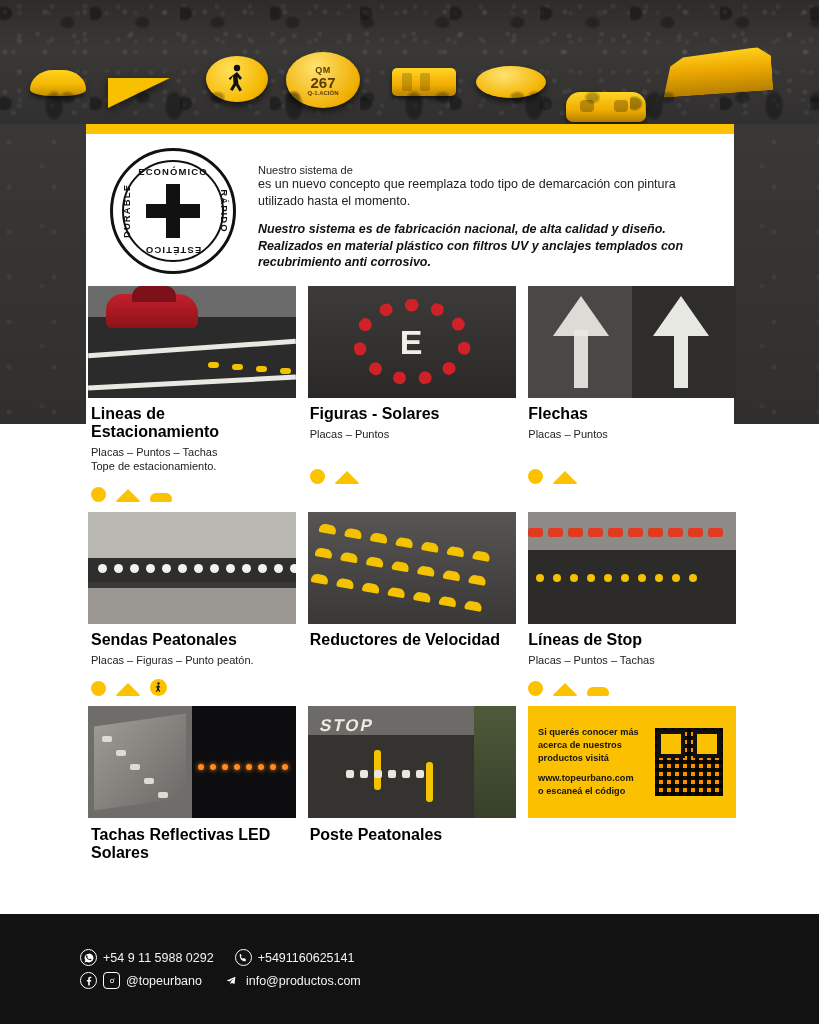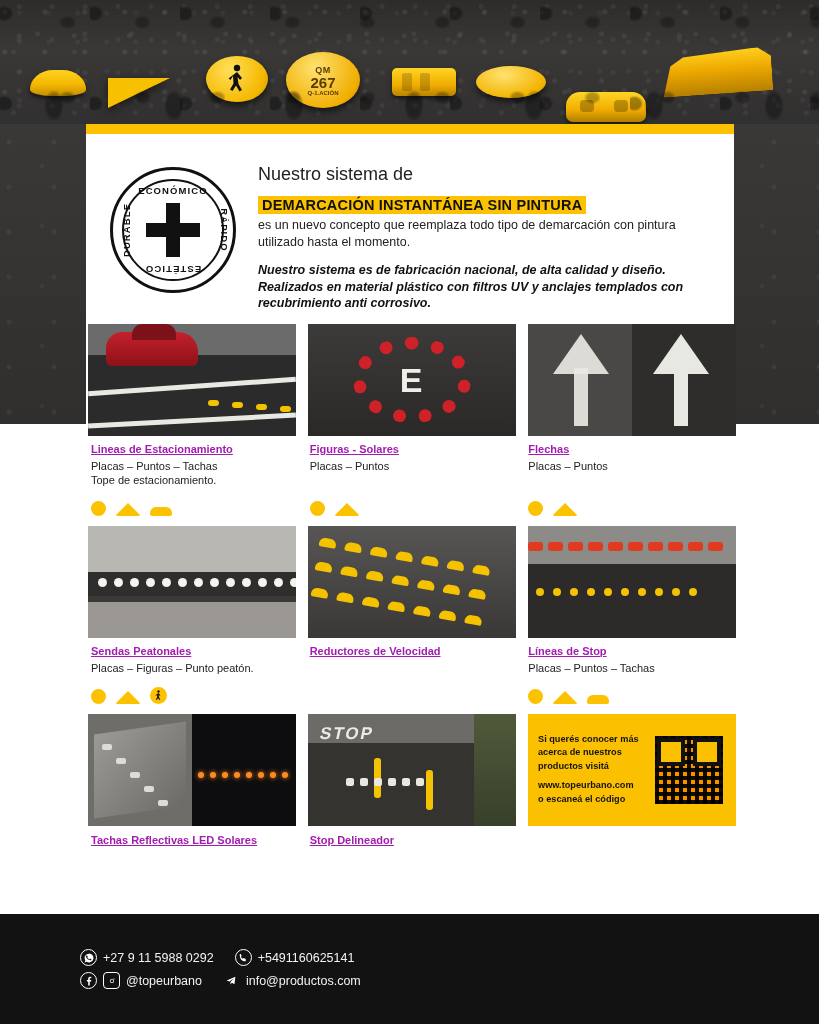--- a/index.html
+++ b/index.html
@@ -129,35 +129,35 @@
   .stamp-word {
     position: absolute; font-size: 9.5px; font-weight: 700; letter-spacing: 1.1px; color:#111;
     white-space: nowrap;
   }
   .sw-top { top: 15px; left: 50%; transform: translateX(-50%); }
   .sw-bottom { bottom: 15px; left: 50%; transform: translateX(-50%) rotate(180deg); }
   .sw-left { left: -14px; top: 50%; transform: translateY(-50%) rotate(-90deg); }
   .sw-right { right: -14px; top: 50%; transform: translateY(-50%) rotate(90deg); }
 
   .intro-text { flex: 1; padding-left: 10px; padding-top: 16px; }
-  .intro-line1 { font-size: 18px; color: #222; margin-bottom: 11px; }
+  .intro-line1 { font-size: 11px; color: #222; margin-bottom: 0; }
   .hl {
     display: inline-block; background: #fcc200; color: #111;
     font-size: 14.5px; font-weight: 800; letter-spacing: .2px;
     padding: 1px 4px; margin-bottom: 3px;
   }
   .intro-p { font-size: 12.5px; color:#222; line-height: 1.32; }
   .intro-p2 {
     font-size: 12.5px; color:#111; line-height: 1.32; font-style: italic; font-weight: 700;
     margin-top: 12px;
   }
   .row { display: flex; gap: 12px; padding: 0 2px; }
   .cell { width: 208px; }
   .photo { width: 208px; height: 112px; position: relative; overflow: hidden; background:#444; }
-  .cap { font-size: 11px; font-weight: 700; color:#a21caf; margin: 7px 0 5px 3px; text-decoration: underline; }
+  .cap { font-size: 16px; font-weight: 700; color:#000000; margin: 7px 0 5px 3px; }
   .sub { font-size: 11px; color:#222; margin: 0 0 2px 3px; }
   .icons { display:flex; align-items: flex-end; gap: 9px; height: 22px; margin: 8px 0 10px 3px; }
   .ic-dot { width: 15px; height: 15px; border-radius: 50%; background: #fcc200; }
   .ic-tri {
     width: 0; height: 0; border-left: 13px solid transparent; border-right: 13px solid transparent;
     border-bottom: 13px solid #fcc200; border-radius: 3px;
   }
   .ic-cap {
     width: 22px; height: 9px; background: #fcc200; border-radius: 6px 6px 2px 2px;
   }
@@ -359,21 +359,20 @@
           <div class="cross-v"></div>
           <div class="cross-h"></div>
           <div class="stamp-word sw-top">ECONÓMICO</div>
           <div class="stamp-word sw-right">RÁPIDO</div>
           <div class="stamp-word sw-bottom">ESTÉTICO</div>
           <div class="stamp-word sw-left">DURABLE</div>
         </div>
       </div>
       <div class="intro-text">
         <div class="intro-line1">Nuestro sistema de</div>
-        <div class="hl">DEMARCACIÓN INSTANTÁNEA  SIN PINTURA</div>
         <div class="intro-p">es un nuevo concepto que reemplaza todo tipo de demarcación con pintura utilizado hasta el momento.</div>
         <div class="intro-p2">Nuestro sistema es de fabricación nacional, de alta calidad y diseño. Realizados en material plástico con filtros UV y anclajes templados con recubrimiento anti corrosivo.</div>
       </div>
     </div>
 
     <div class="row">
       <div class="cell">
         <div class="photo ph-parking">
           <div class="car"></div>
           <div class="lane l1"></div>
@@ -600,36 +599,36 @@
           <div class="qr-code"></div>
         </div>
       </div>
     </div>
 
     <div class="last-caps">
       <div class="cell">
         <div class="cap">Tachas Reflectivas LED  Solares</div>
       </div>
       <div class="cell">
-        <div class="cap">Stop Delineador</div>
+        <div class="cap">Poste Peatonales</div>
       </div>
       <div class="cell"></div>
     </div>
   </div>
 
   <div class="footer">
     <div class="contact">
       <div class="c-row">
         <div class="c-item">
           <span class="c-ic">
             <svg viewBox="0 0 16 16">
                 <path d="M8 1a7 7 0 0 0-6 10.6L1 15l3.5-1A7 7 0 1 0 8 1zm3.6 9.6c-.2.5-1 .9-1.4.9-.4 0-.8.2-2.6-.6-2.2-1-3.5-3.3-3.6-3.5C3.9 7.3 3.2 6.4 3.2 5.5c0-.9.5-1.3.7-1.5.2-.2.4-.2.5-.2h.4c.1 0 .3 0 .5.4l.6 1.5c0 .1.1.2 0 .4l-.3.4-.2.2c-.1.1-.2.2 0 .4.1.3.6 1 1.3 1.6.9.8 1.6 1 1.8 1.1.2.1.3.1.4 0l.6-.7c.2-.2.3-.1.5-.1l1.4.7c.2.1.3.2.4.3 0 .1 0 .5-.2 1z"></path>
               </svg>
           </span>
-          <span>+27 9 11 5988 0292</span>
+          <span>+54 9 11 5988 0292</span>
         </div>
         <div class="c-item" style="margin-left:14px;">
           <span class="c-ic">
             <svg viewBox="0 0 16 16">
                 <path d="M3.7 1.5c.4 0 .7.2.9.6l1 2c.2.4.1.8-.2 1.1l-.8.8c.7 1.4 1.9 2.6 3.3 3.3l.8-.8c.3-.3.7-.4 1.1-.2l2 1c.4.2.6.5.6.9v2c0 .6-.5 1.1-1.1 1C5.8 12.6 3.4 10.2 2.7 2.6c0-.6.4-1.1 1-1.1z"></path>
               </svg>
           </span>
           <span>+5491160625141</span>
         </div>
       </div>

